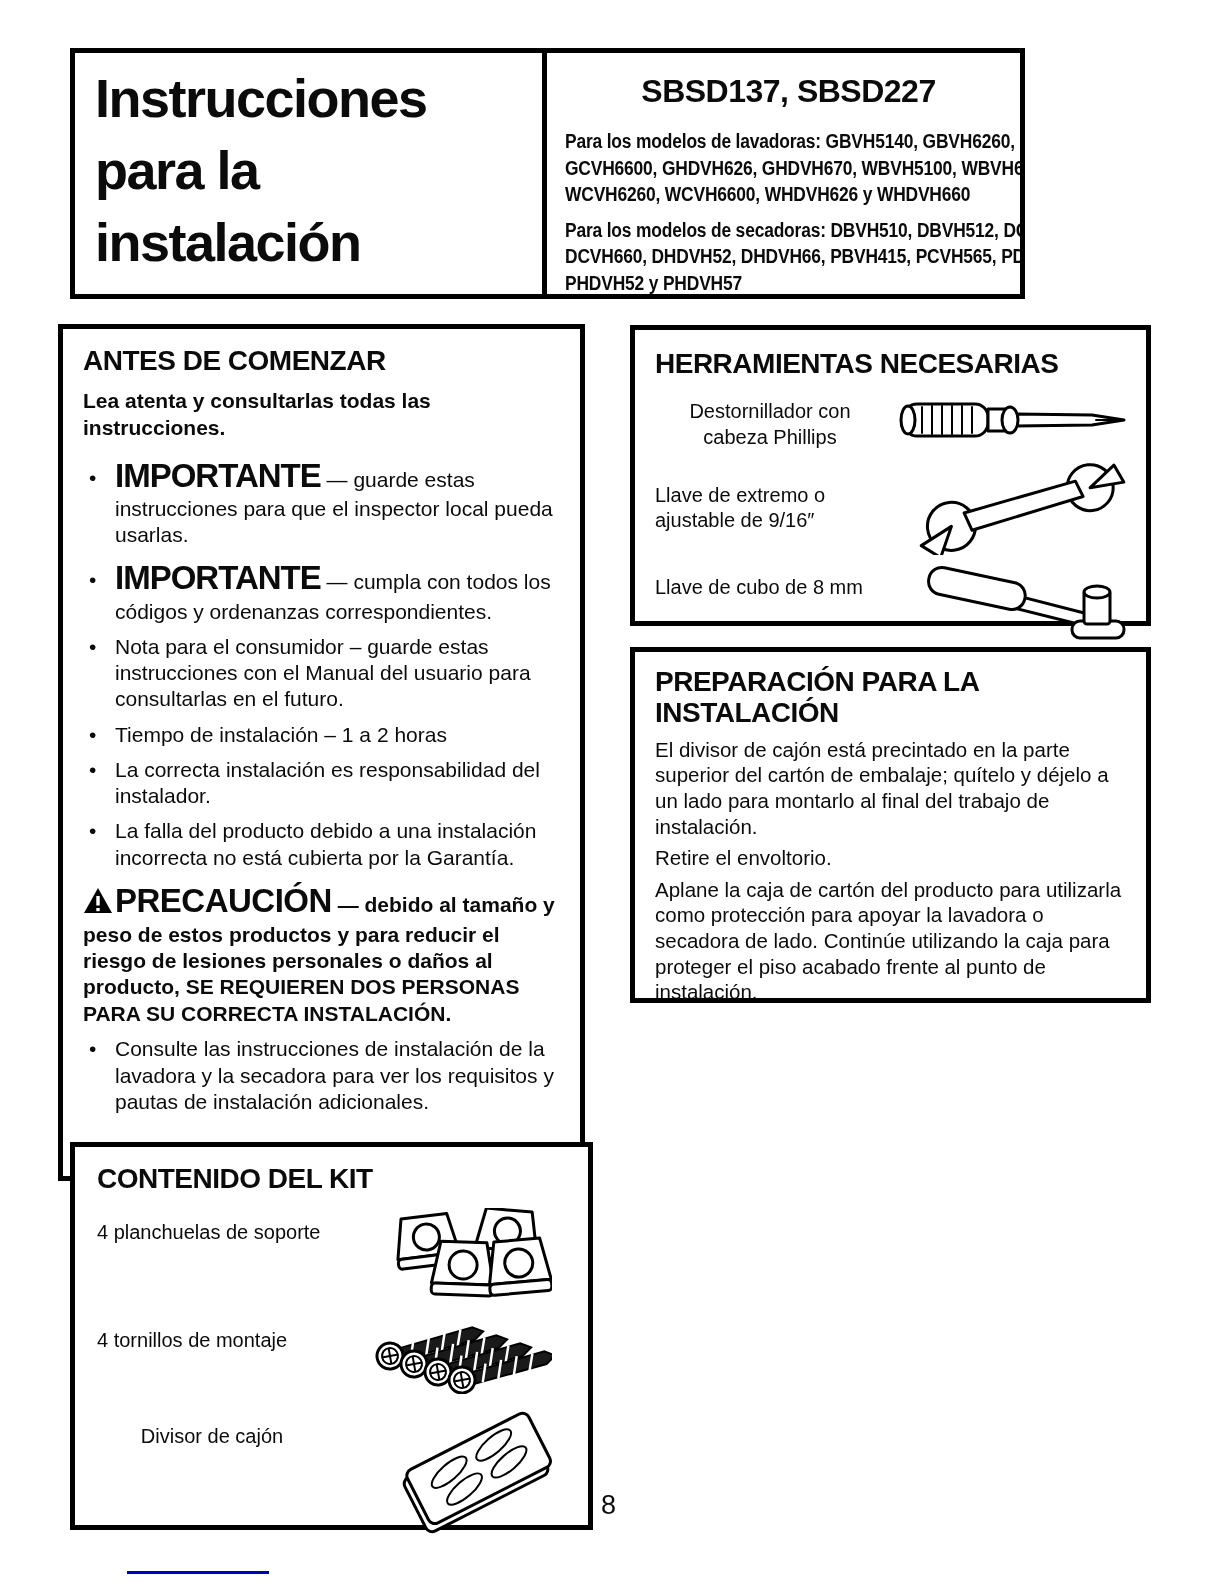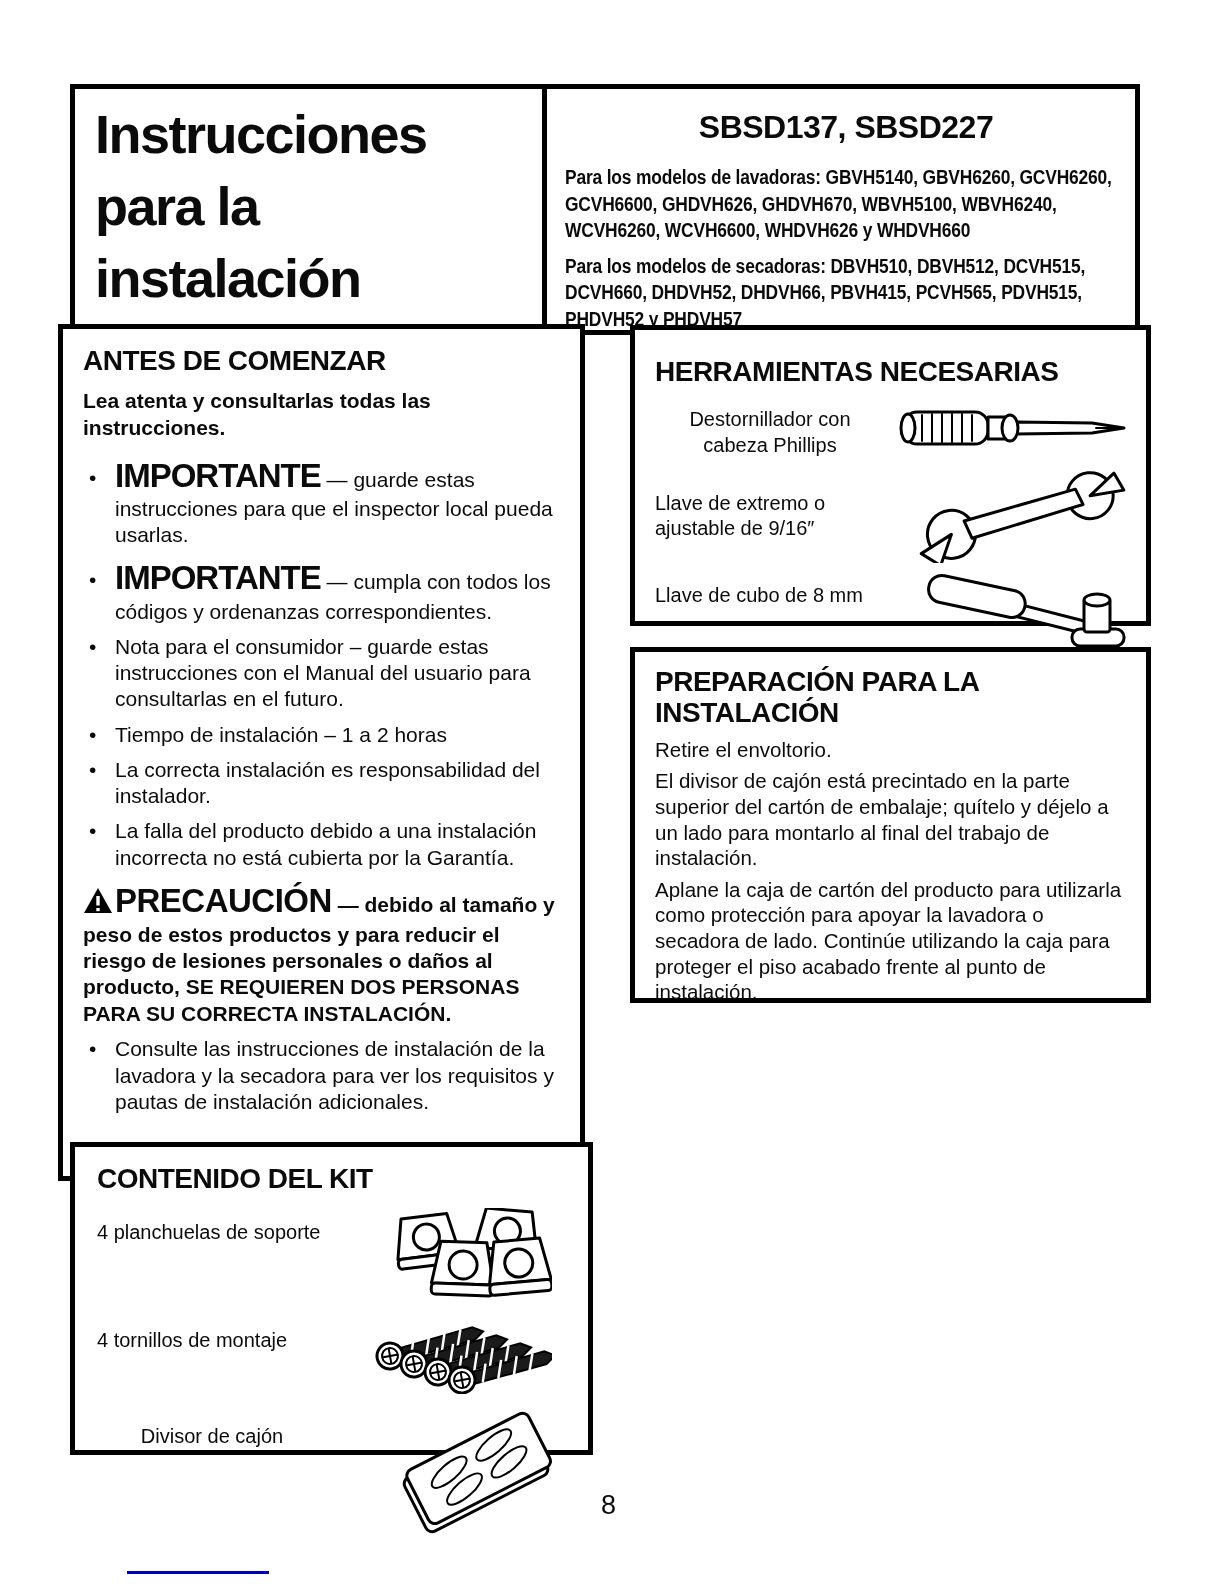--- a/index.html
+++ b/index.html
@@ -4,21 +4,21 @@
 <style>
   html,body{margin:0;padding:0;background:#e8e8e8;}
   .page{
     position:relative;width:1224px;height:1584px;background:#ffffff;
     font-family:"Liberation Sans","DejaVu Sans",sans-serif;color:#0b0b0b;
     margin:0 auto;overflow:hidden;
   }
   .box{position:absolute;border:5px solid #000;box-sizing:border-box;background:#fff;}
 
   
-  .header-box{left:70px;top:48px;width:1070px;height:251px;display:flex;margin-top:36px;}
+  .header-box{left:70px;top:48px;width:955px;height:251px;display:flex;}
   .header-left{width:472px;border-right:5px solid #000;padding:6px 14px 0 20px;box-sizing:border-box;}
   .header-title{font-size:54px;font-weight:bold;line-height:1.33;letter-spacing:-1.5px;margin:4px 0 0 0;}
   .header-right{flex:1;padding:14px 8px 0 18px;box-sizing:border-box;overflow:hidden;}
   .models-title{text-align:center;font-size:32px;font-weight:bold;margin:6px 0 18px 0;letter-spacing:-0.5px;}
   .models-para{width:642px;transform:scaleX(0.893);transform-origin:left top;
     font-size:19.5px;font-weight:bold;line-height:1.36;margin:0 0 9px 0;letter-spacing:-0.2px;}
 
   
   .sec-title{font-size:28px;font-weight:bold;letter-spacing:-0.5px;margin:0 0 12px 0;line-height:1.12;}
 
@@ -28,37 +28,37 @@
   .li{position:relative;padding-left:32px;margin:0 0 9px 0;font-size:21px;line-height:1.25;}
   .li .bullet{position:absolute;left:6px;top:0;font-size:21px;}
   .li.big .bullet{top:10px;}
   .term{font-size:33px;font-weight:800;letter-spacing:-1px;}
   .b{font-weight:normal;}
   .caution-p{margin:6px 0 9px 0;font-size:21px;font-weight:bold;line-height:1.26;}
   .caution-term{font-size:33px;font-weight:800;letter-spacing:-0.5px;}
   .warn-svg{vertical-align:-2px;margin-right:2px;}
 
   
-  .tools-box{left:630px;top:325px;width:521px;height:301px;padding:26px 16px 0 20px;}
+  .tools-box{left:630px;top:325px;width:521px;height:301px;padding:18px 16px 0 20px;}
   .tool-row{display:flex;justify-content:space-between;align-items:flex-start;}
   .tool-label{font-size:20px;line-height:1.28;width:230px;}
   .tool-row.r1{margin-bottom:12px;text-align:center;}
   .tool-row.r1 .tool-label{margin-top:8px;}
   .tool-row.r2{margin-bottom:4px;}
   .tool-row.r2 .tool-label{margin-top:20px;}
   .tool-row.r3 .tool-label{margin-top:16px;}
   .tool-icon{flex:0 0 auto;margin-right:2px;}
 
   
   .prep-box{left:630px;top:647px;width:521px;height:356px;padding:14px 18px 0 20px;}
   .prep-box .sec-title{margin-bottom:8px;}
   .prep-p{font-size:20.5px;line-height:1.25;margin:0 0 6px 0;}
 
   
-  .kit-box{left:70px;top:1142px;width:523px;height:313px;padding:16px 18px 0 22px;}
+  .kit-box{left:70px;top:1142px;width:523px;height:388px;padding:16px 18px 0 22px;}
   .kit-row{display:flex;justify-content:space-between;align-items:flex-start;}
   .kit-label{font-size:20px;line-height:1.28;width:230px;}
   .kit-row.r1{margin-bottom:6px;}
   .kit-row.r1 .kit-label{margin-top:12px;}
   .kit-row.r2{margin-bottom:8px;}
   .kit-row.r2 .kit-label{margin-top:16px;}
   .kit-row.r3 .kit-label{margin-top:22px;text-align:center;}
   .kit-icon{flex:0 0 auto;margin-right:18px;}
 
   
@@ -168,22 +168,22 @@
         <rect class="ln" x="150" y="62" width="52" height="17" rx="8"></rect>
         <rect class="ln" x="162" y="32" width="26" height="33" rx="3"></rect>
         <ellipse class="ln" cx="175" cy="33" rx="13" ry="6"></ellipse>
         <rect class="ln" x="6" y="16" width="98" height="27" rx="13" transform="rotate(12 55 29)"></rect>
       </svg>
     </div>
   </div>
 
   <div class="box prep-box">
     <h2 class="sec-title" style="width:340px;">PREPARACIÓN PARA LA INSTALACIÓN</h2>
+    <p class="prep-p">El divisor de cajón está precintado en la parte superior del cartón de embalaje; quítelo y déjelo a un lado para montarlo al final del trabajo de instalación.</p>
     <p class="prep-p">Retire el envoltorio.</p>
-    <p class="prep-p">El divisor de cajón está precintado en la parte superior del cartón de embalaje; quítelo y déjelo a un lado para montarlo al final del trabajo de instalación.</p>
     <p class="prep-p">Aplane la caja de cartón del producto para utilizarla como protección para apoyar la lavadora o secadora de lado. Continúe utilizando la caja para proteger el piso acabado frente al punto de instalación.</p>
   </div>
 
   <div class="box kit-box">
     <h2 class="sec-title" style="margin-bottom:14px;">CONTENIDO DEL KIT</h2>
 
     <div class="kit-row r1">
       <div class="kit-label">4 planchuelas de soporte</div>
       <svg class="kit-icon" width="162" height="98" viewBox="0 0 162 98">
         <g transform="translate(6,8) rotate(-7 31 26)">

